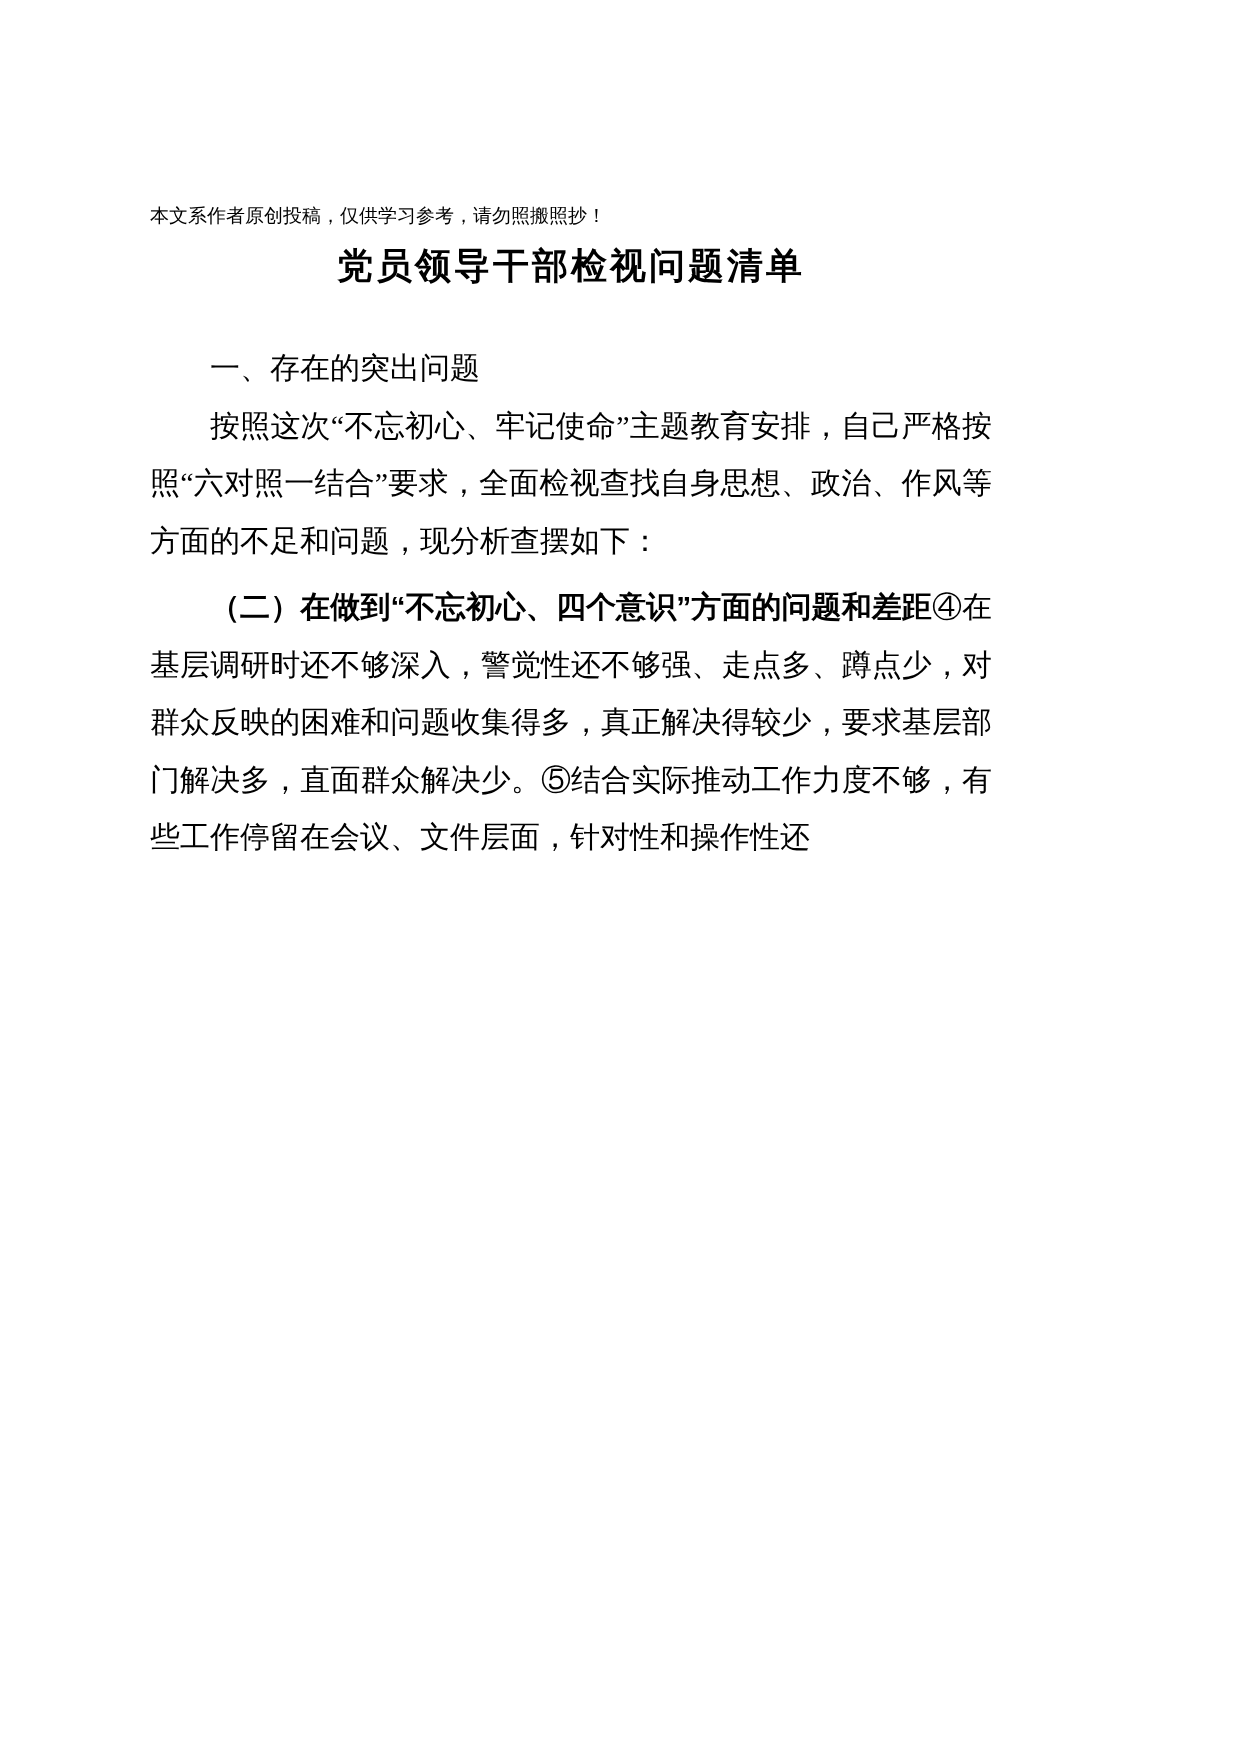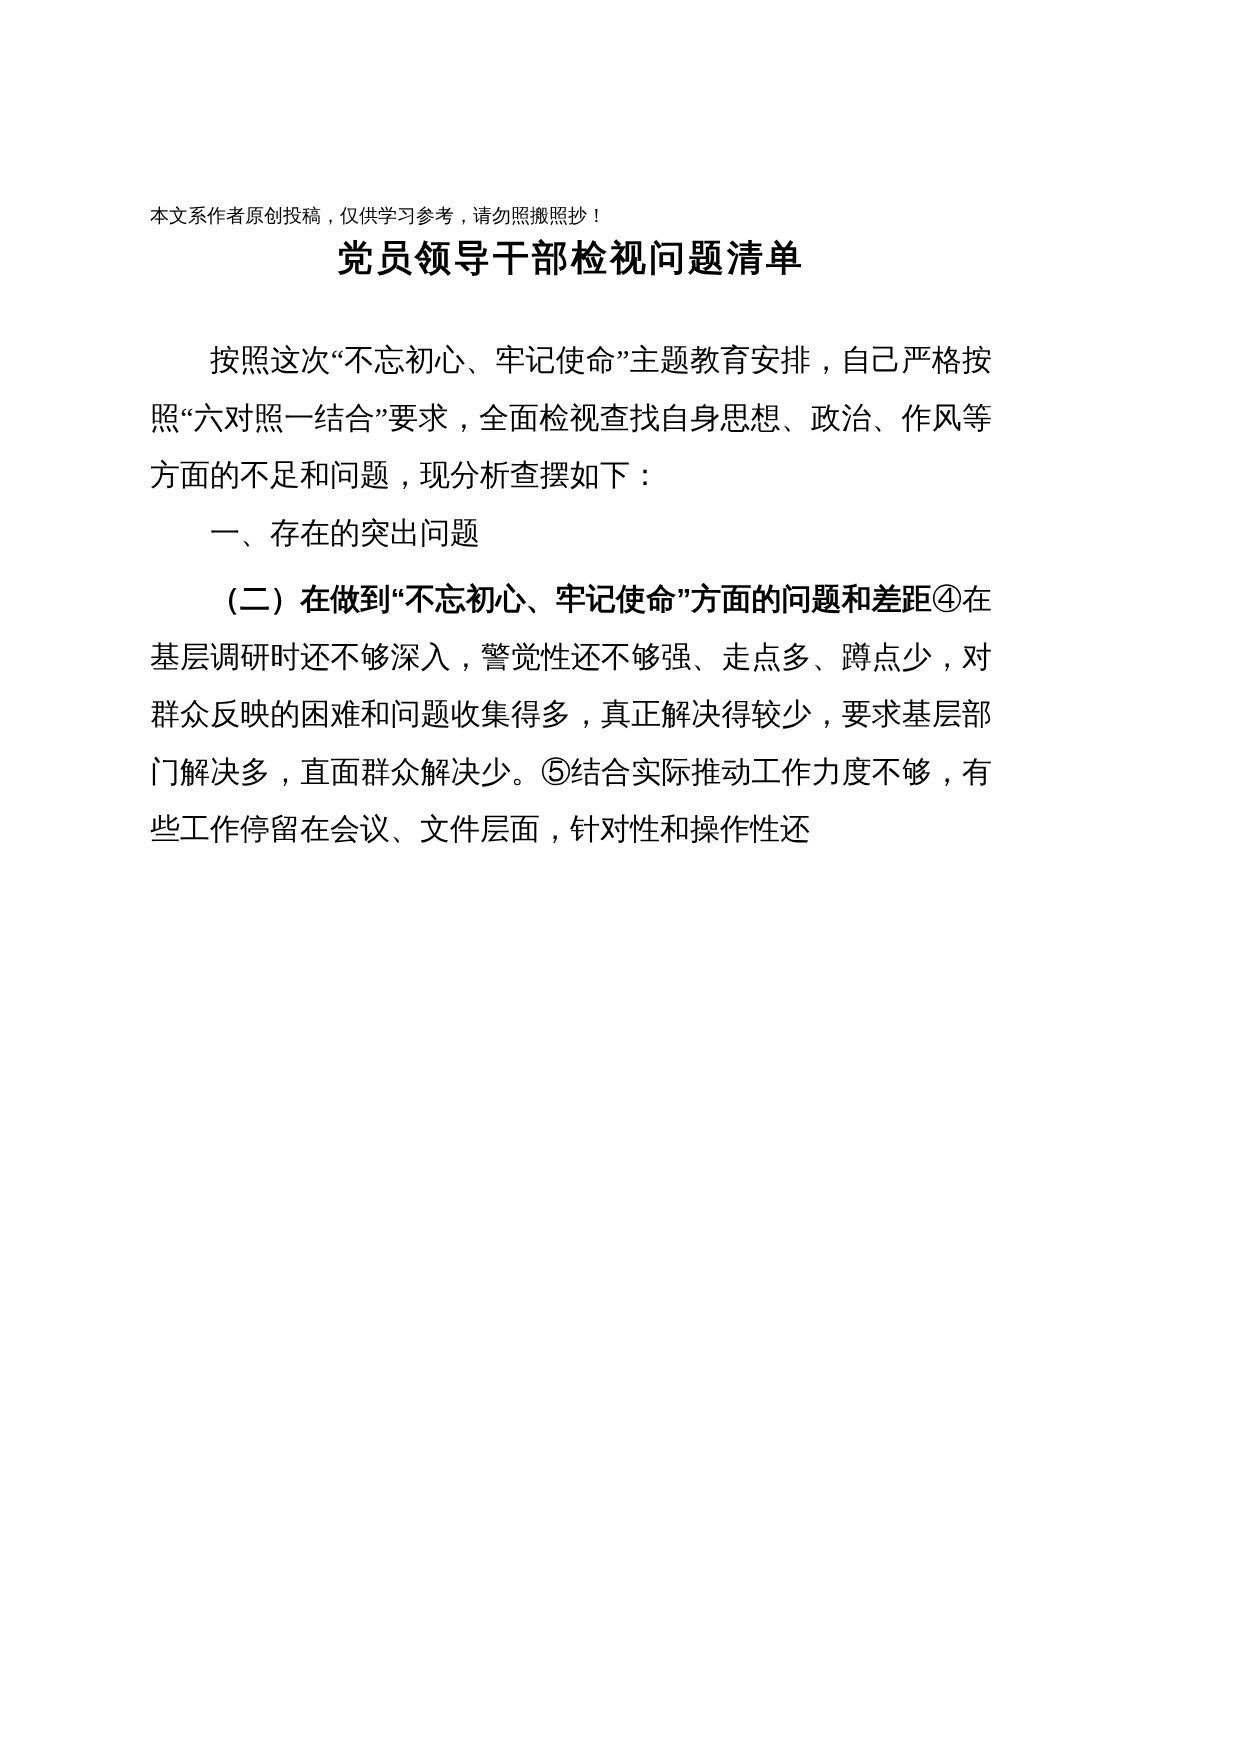--- a/index.html
+++ b/index.html
@@ -27,21 +27,21 @@
     width: 842px;
   }
   .disclaimer {
     font-family: "Liberation Sans", "DejaVu Sans", sans-serif;
     font-size: 19px;
     line-height: 27px;
     font-weight: 500;
     color: #000000;
   }
   .doc-title {
-    margin: 6px 0 0 0;
+    margin: 14px 0 0 0;
     font-family: "Liberation Sans", "DejaVu Sans", sans-serif;
     font-size: 36px;
     line-height: 46px;
     font-weight: bold;
     text-align: center;
     letter-spacing: 3px;
     color: #000000;
   }
   .body-text {
     margin-top: 50px;
@@ -68,22 +68,22 @@
 
 <div class="sheet">
   <div class="content">
 
     <div class="disclaimer">本文系作者原创投稿，仅供学习参考，请勿照搬照抄！</div>
 
     <h1 class="doc-title">党员领导干部检视问题清单</h1>
 
     <div class="body-text">
 
+      <p class="para"><span>一、存在的突出问题</span></p>
+
       <p class="para"><span>按照这次“不忘初心、牢记使命”主题教育安排，自己严格按照“六对照一结合”要求，全面检视查找自身思想、政治、作风等方面的不足和问题，现分析查摆如下：</span></p>
 
-      <p class="para"><span>一、存在的突出问题</span></p>
 
-
-      <p class="para item"><span class="lead-bold">（二）在做到“不忘初心、牢记使命”方面的问题和差距</span><span>④在基层调研时还不够深入，警觉性还不够强、走点多、蹲点少，对群众反映的困难和问题收集得多，真正解决得较少，要求基层部门解决多，直面群众解决少。⑤结合实际推动工作力度不够，有些工作停留在会议、文件层面，针对性和操作性还</span></p>
+      <p class="para item"><span class="lead-bold">（二）在做到“不忘初心、四个意识”方面的问题和差距</span><span>④在基层调研时还不够深入，警觉性还不够强、走点多、蹲点少，对群众反映的困难和问题收集得多，真正解决得较少，要求基层部门解决多，直面群众解决少。⑤结合实际推动工作力度不够，有些工作停留在会议、文件层面，针对性和操作性还</span></p>
 
     </div>
   </div>
 </div>
 
 </body></html>

